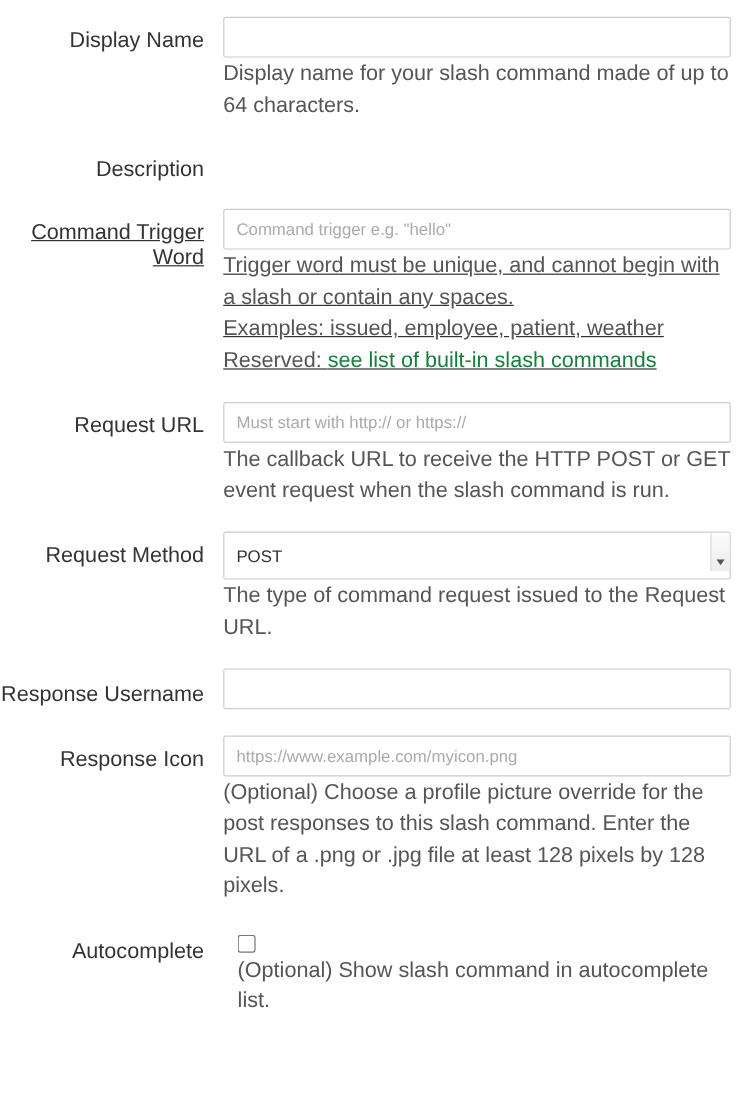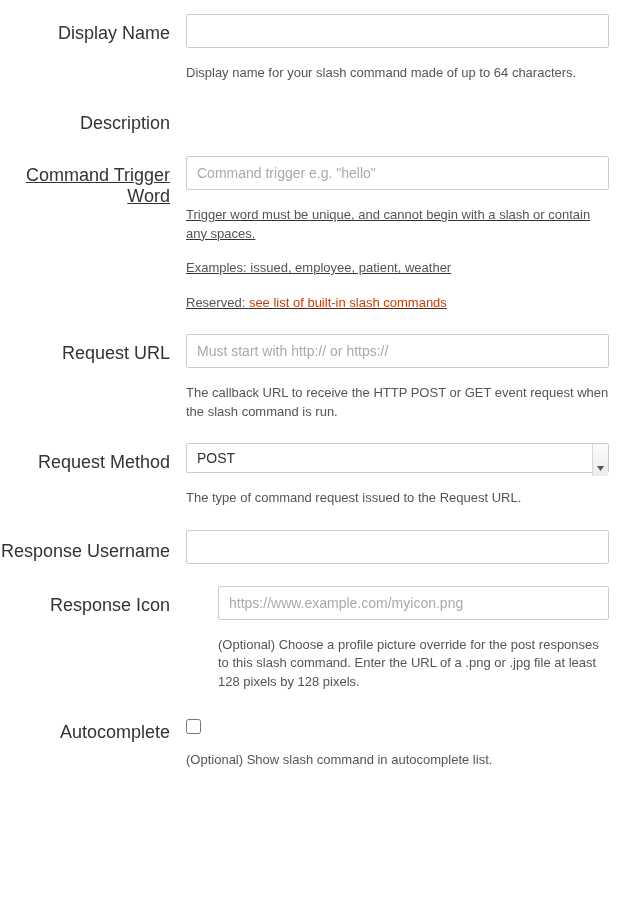--- a/index.html
+++ b/index.html
@@ -55,21 +55,21 @@
   input[type="text"]::placeholder {
     color: #aaaaaa;
   }
   .select-wrap {
     position: relative;
     width: 100%;
   }
   select {
     width: 100%;
     box-sizing: border-box;
-    height: 30px;
+    height: 40px;
     padding: 5px 24px 5px 10px;
     font-family: "Liberation Sans", sans-serif;
     font-size: 14px;
     color: #333333;
     background: #ffffff;
     border: 1px solid #cccccc;
     border-radius: 2px;
     outline: none;
     -webkit-appearance: none;
     -moz-appearance: none;
@@ -85,27 +85,27 @@
     border-left: 1px solid #d8d8d8;
     display: flex;
     align-items: flex-end;
     justify-content: center;
     padding-bottom: 5px;
     box-sizing: border-box;
     pointer-events: none;
   }
   .select-arrow svg { display: block; }
   .help {
-    font-size: 13px;
+    font-size: 18px;
     color: #555555;
     line-height: 1.42;
-    margin-top: 16px;
+    margin-top: 1px;
   }
   .help a {
-    color: #c2410c;
+    color: #15803d;
     text-decoration: none;
   }
   .checkbox-field {
     padding-top: 6px;
   }
   input[type="checkbox"] {
     width: 15px;
     height: 15px;
     margin: 0;
     vertical-align: top;
@@ -163,29 +163,29 @@
     </div>
   </div>
 
   <div class="row" style="margin-top:22px;align-items:center;">
     <div class="label-col">Response Username</div>
     <div class="field-col">
       <input type="text" placeholder="" style="">
     </div>
   </div>
 
-  <div class="row" style="margin-top:22px;gap:32px;">
+  <div class="row" style="margin-top:22px;">
     <div class="label-col">Response Icon</div>
     <div class="field-col">
       <input type="text" placeholder="https://www.example.com/myicon.png" style="">
       <div class="help">(Optional) Choose a profile picture override for the post responses to this slash command. Enter the URL of a .png or .jpg file at least 128 pixels by 128 pixels.</div>
     </div>
   </div>
 
-  <div class="row" style="margin-top:22px;">
+  <div class="row" style="margin-top:22px;gap:12px;">
     <div class="label-col">Autocomplete</div>
     <div class="field-col">
       <div class="checkbox-field">
         <input type="checkbox" style="">
       </div>
       <div class="help">(Optional) Show slash command in autocomplete list.</div>
     </div>
   </div>
 
 </div>

